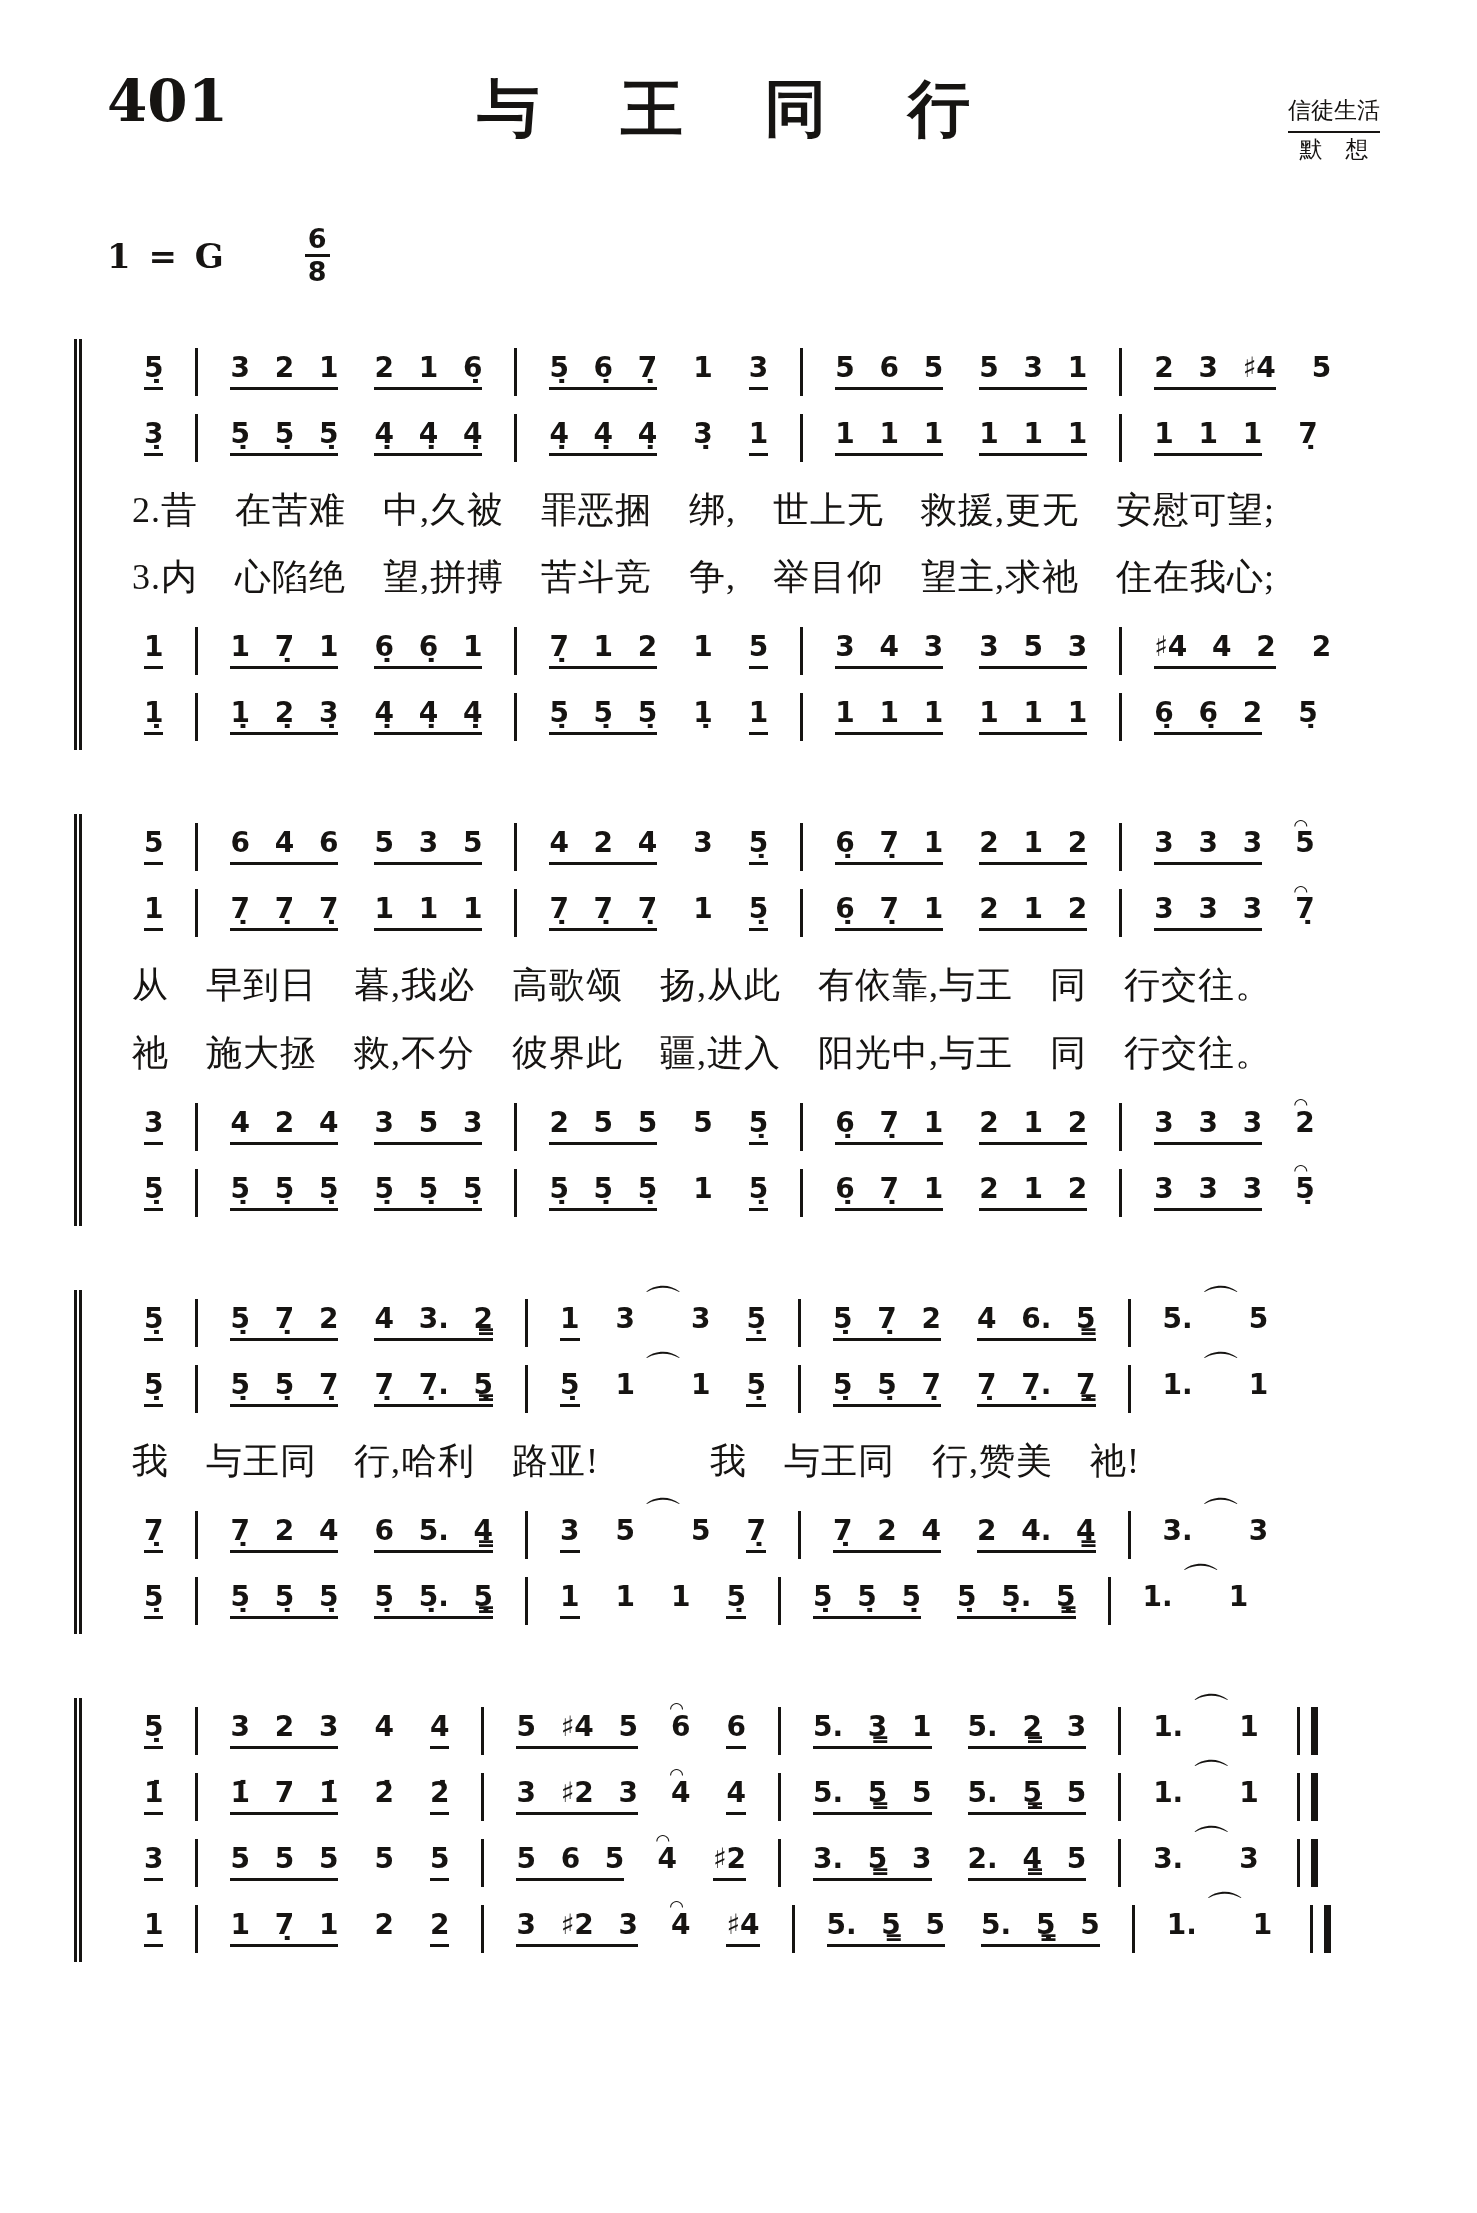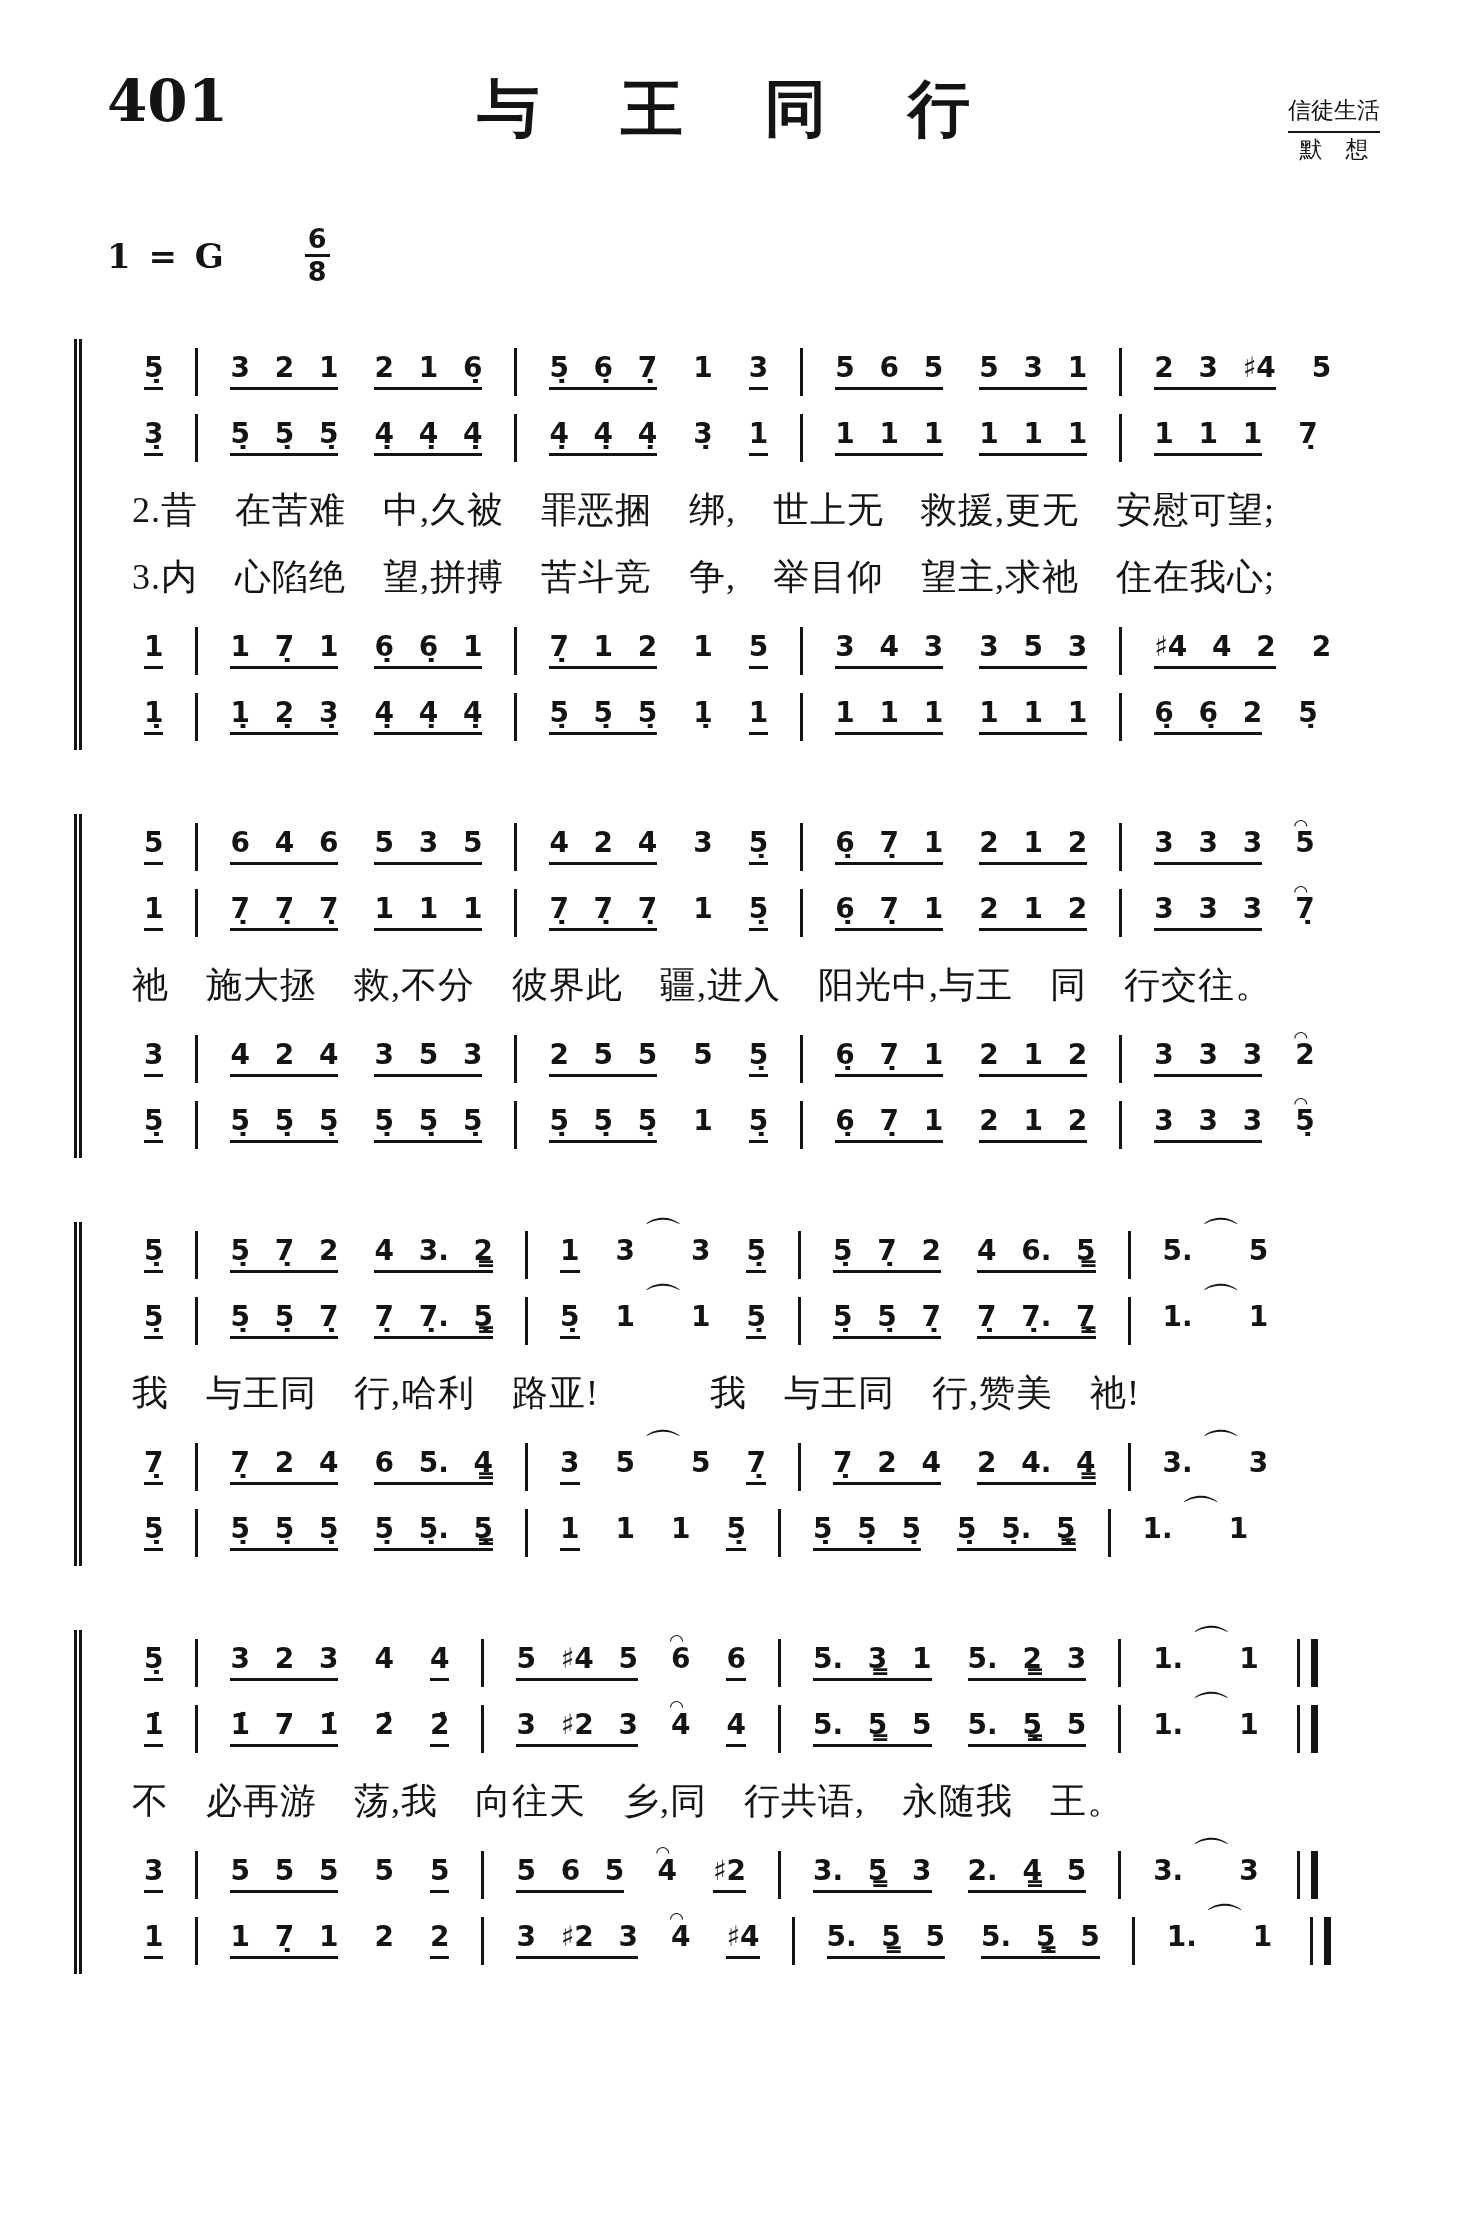--- a/index.html
+++ b/index.html
@@ -170,20 +170,21 @@
           <span class="note grp u0">1</span>
           <span class="note grp u1">5̣</span>
           <span class="bar"></span>
           <span class="note grp u1">6̣ 7̣ 1</span>
           <span class="note grp u1">2 1 2</span>
           <span class="bar"></span>
           <span class="note grp u1">3 3 3</span>
           <span class="note ferm">◠</span>
           <span class="note grp u0">7̣</span>
         </div>
+        <div class="lyric">从　早到日　暮,我必　高歌颂　扬,从此　有依靠,与王　同　行交往。</div>
         <div class="lyric">祂　施大拯　救,不分　彼界此　疆,进入　阳光中,与王　同　行交往。</div>
         <div class="nrow">
           <span class="note grp u1">3</span>
           <span class="bar"></span>
           <span class="note grp u1">4 2 4</span>
           <span class="note grp u1">3 5 3</span>
           <span class="bar"></span>
           <span class="note grp u1">2 5 5</span>
           <span class="note grp u0">5</span>
           <span class="note grp u1">5̣</span>
@@ -325,21 +326,20 @@
           <span class="note grp u1">4</span>
           <span class="bar"></span>
           <span class="note grp u1">5. 5̳ 5</span>
           <span class="note grp u1">5. 5̣̳ 5</span>
           <span class="bar"></span>
           <span class="note grp u0">1.</span>
           <span class="note tie">⌒</span>
           <span class="note grp u0">1</span>
           <span class="barend"></span>
         </div>
-        <div class="lyric">不　必再游　荡,我　向往天　乡,同　行共语,　永随我　王。</div>
         <div class="nrow">
           <span class="note grp u1">3</span>
           <span class="bar"></span>
           <span class="note grp u1">5 5 5</span>
           <span class="note grp u0">5</span>
           <span class="note grp u1">5</span>
           <span class="bar"></span>
           <span class="note grp u1">5 6 5</span>
           <span class="note ferm">◠</span>
           <span class="note grp u0">4</span>

